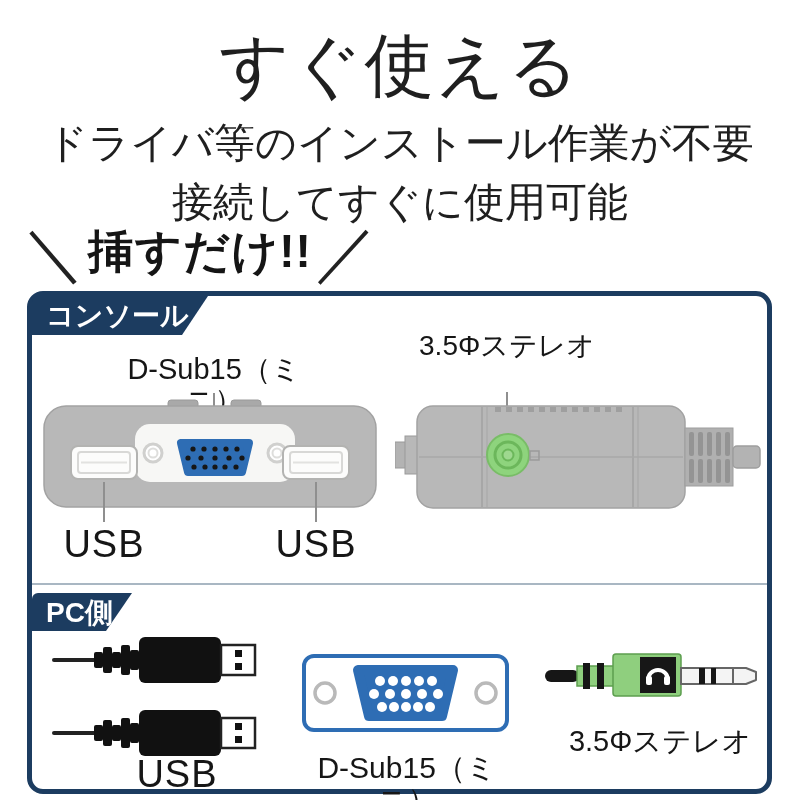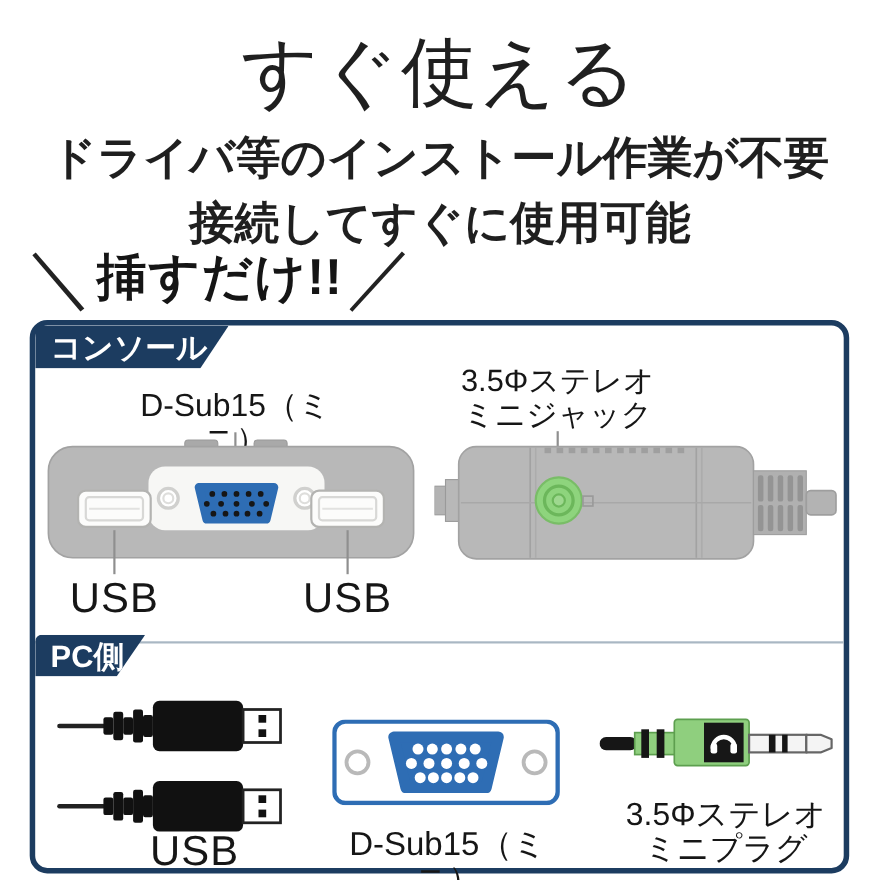--- a/index.html
+++ b/index.html
@@ -5,31 +5,31 @@
   :root{
     --navy:#1c3c60; --vga_blue:#2e6db4; --jack_green:#8ed47d;
     --plug_green:#8fcf7e; --device_gray:#b8b8b8; --text_dark:#1f1f1f;
   }
   *{margin:0;padding:0;box-sizing:border-box;}
   body{background:#fff;font-family:"Liberation Sans","DejaVu Sans",sans-serif;color:var(--text_dark);}
   .stage{position:relative;width:800px;height:800px;background:#fff;overflow:hidden;}
   .abs{position:absolute;}
   .ctr{text-align:center;width:100%;}
   .title{top:26px;font-size:69px;line-height:1.15;font-weight:400;letter-spacing:2px;}
-  .sub{font-size:41px;font-weight:700;line-height:1.1;}
+  .sub{font-size:41px;font-weight:400;line-height:1.1;}
   .sub1{top:121px;}
   .sub2{top:168px;margin-top:12px;}
   .banner{top:218px;left:22px;height:68px;display:flex;align-items:center;}
   .banner .mark{font-size:63px;font-weight:400;line-height:1;color:#222;}
   .banner .btxt{font-size:46px;font-weight:800;letter-spacing:1px;padding:0 3px;color:#151515;text-align:center;}
   .main-box{left:27px;top:291px;width:745px;height:503px;border:5px solid var(--navy);border-radius:16px;background:#fff;}
   .tab{background:var(--navy);color:#fff;font-weight:700;font-size:28px;line-height:39px;padding-left:14px;
        clip-path:polygon(0 0,100% 0,calc(100% - 26px) 100%,0 100%);border-top-left-radius:6px;}
   .tab-console{left:0;top:0;width:176px;height:39px;}
-  .tab-pc{left:0;top:281px;width:100px;height:38px;}
+  .tab-pc{left:0;top:297px;width:100px;height:38px;}
   .divider{left:0;top:287px;width:100%;height:2px;background:#a9b7c3;}
   .lbl{font-size:29px;font-weight:400;color:#161616;text-align:center;line-height:1.08;}
   .lbl-2l{font-size:28px;line-height:31px;text-align:center;}
   .usb-lbl{font-size:38px;letter-spacing:1px;}
   .pointer{width:2px;background:#8f8f8f;}
 </style>
 </head>
 <body>
 
 <div class="stage">
@@ -45,21 +45,20 @@
   </div>
 
   <div class="abs main-box">
 
     <div class="abs tab tab-console">コンソール側</div>
 
     <div class="abs lbl" style="left:82px;top:58px;width:200px;">D-Sub15（ミニ）</div>
 
     <div class="abs lbl lbl-2l" style="left:375px;top:34px;width:200px;">
       <div>3.5Φステレオ</div>
-      <div>ミニジャック</div>
     </div>
 
     <div class="abs pointer" style="left:181px;top:97px;height:47px;"></div>
     <div class="abs pointer" style="left:474px;top:96px;height:44px;"></div>
 
     <svg class="abs" style="left:8px;top:102px;" width="340" height="122" viewBox="0 0 340 122">
       <rect x="128" y="2" width="30" height="10" rx="3" fill="#a9a9a9" stroke="#9a9a9a"></rect>
       <rect x="191" y="2" width="30" height="10" rx="3" fill="#a9a9a9" stroke="#9a9a9a"></rect>
       <rect x="4" y="8" width="332" height="101" rx="22" style="fill:var(--device_gray)" stroke="#a2a2a2" stroke-width="1.5"></rect>
       <rect x="95" y="26" width="160" height="58" rx="15" fill="#f7f7f5"></rect>
@@ -221,17 +220,16 @@
       </g>
       <g>
         <rect x="136" y="20" width="52" height="16" fill="#f4f4f4" stroke="#666" stroke-width="2"></rect>
         <rect x="154" y="20" width="6" height="16" fill="#161616"></rect>
         <rect x="166" y="20" width="5" height="16" fill="#161616"></rect>
         <path d="M188,20 h13 l10,4 v8 l-10,4 h-13 z" fill="#f4f4f4" stroke="#666" stroke-width="2" stroke-linejoin="round"></path>
       </g>
     </svg>
     <div class="abs lbl lbl-2l" style="left:528px;top:430px;width:200px;font-size:29px;">
       <div>3.5Φステレオ</div>
-      <div>ミニプラグ</div>
     </div>
 
   </div>
 </div>
 
 </body></html>

